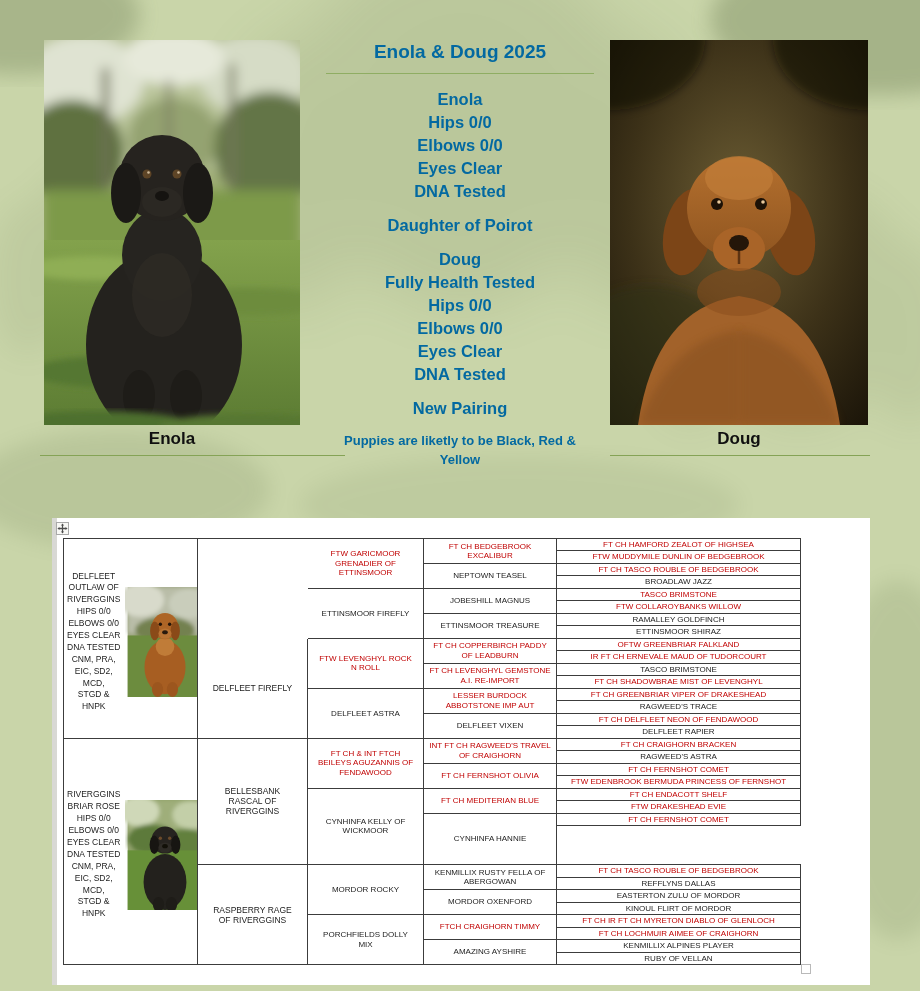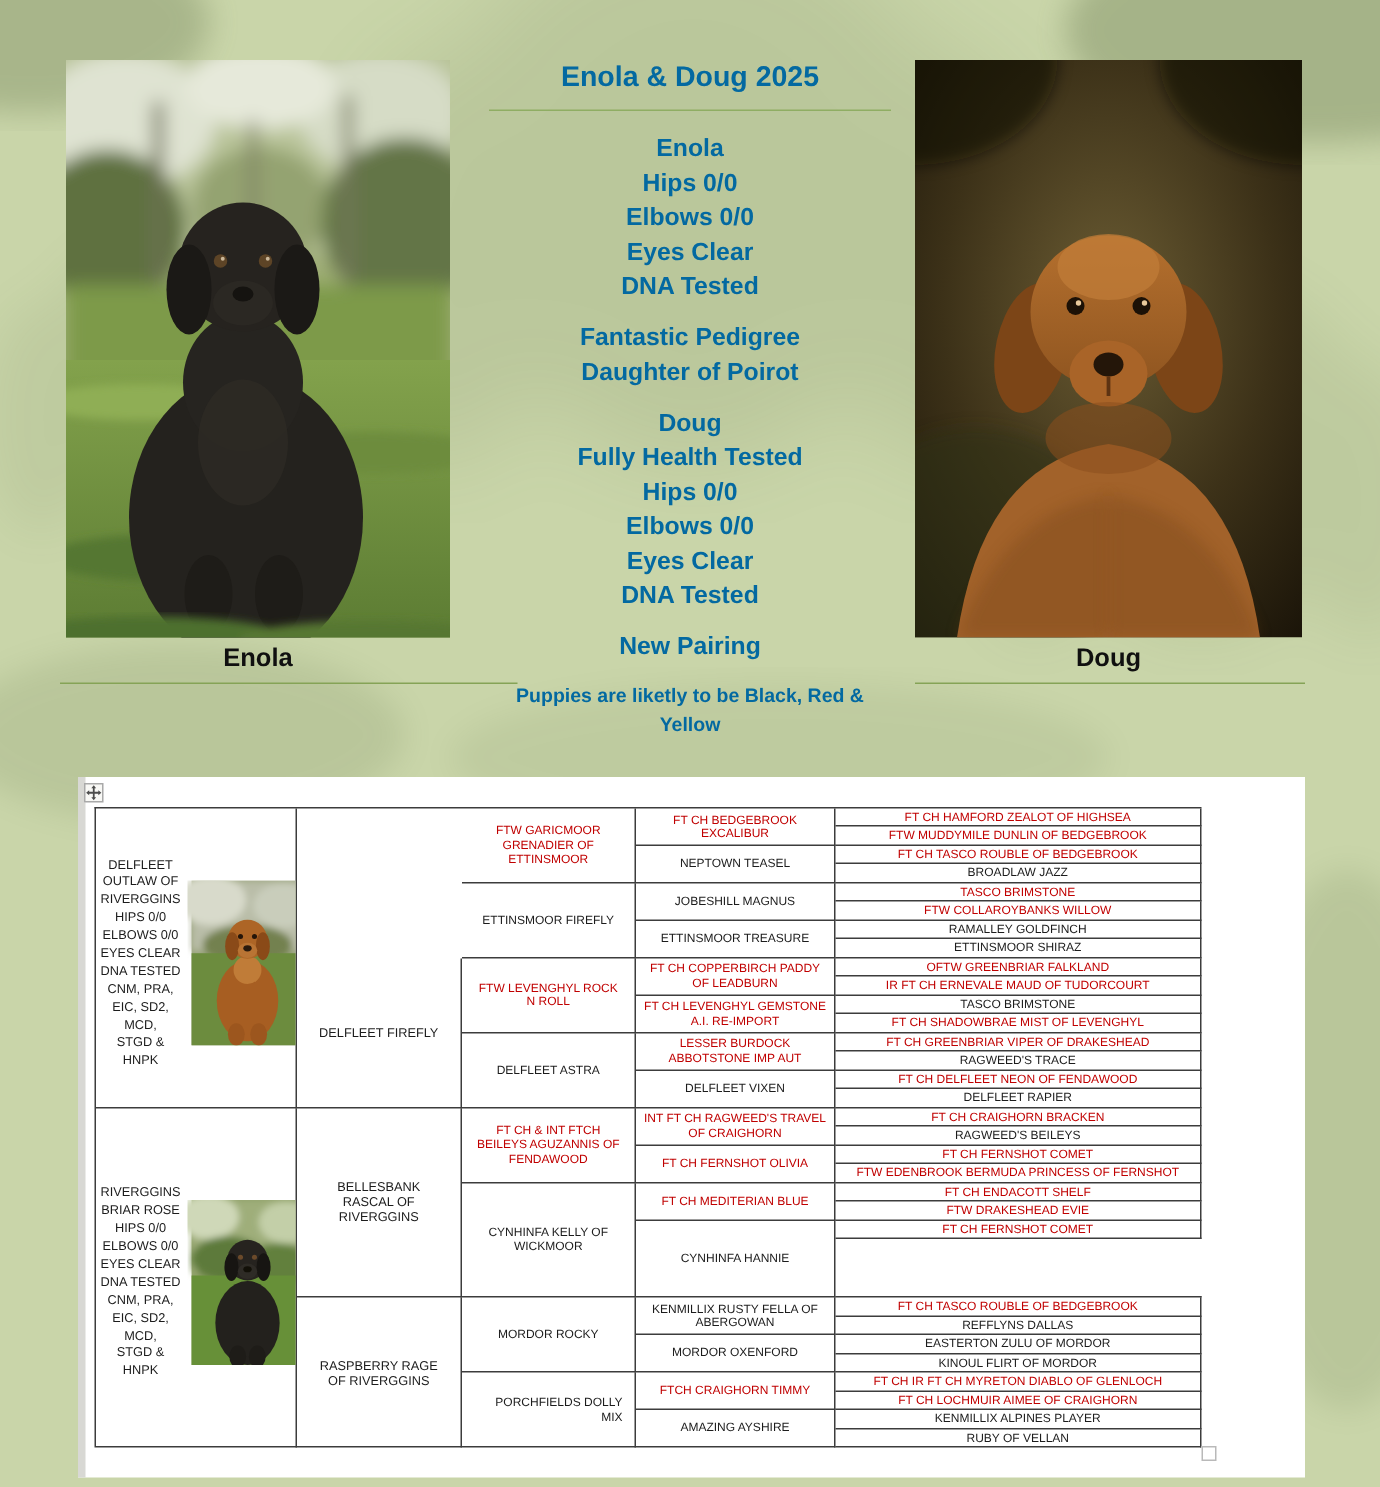--- a/index.html
+++ b/index.html
@@ -203,21 +203,20 @@
 <div class="center-col">
   <div class="pair-title">Enola &amp; Doug 2025</div>
   <div class="title-rule"></div>
   <div class="info-lines">
       <div class="info-line">Enola</div>
       <div class="info-line">Hips 0/0</div>
       <div class="info-line">Elbows 0/0</div>
       <div class="info-line">Eyes Clear</div>
       <div class="info-line">DNA Tested</div>
       <div class="info-line"></div>
-      <div class="info-line">Fantastic Pedigree</div>
       <div class="info-line">Daughter of Poirot</div>
       <div class="info-line"></div>
       <div class="info-line">Doug</div>
       <div class="info-line">Fully Health Tested</div>
       <div class="info-line">Hips 0/0</div>
       <div class="info-line">Elbows 0/0</div>
       <div class="info-line">Eyes Clear</div>
       <div class="info-line">DNA Tested</div>
       <div class="info-line"></div>
       <div class="info-line">New Pairing</div>
@@ -327,21 +326,21 @@
       </div>
       <div class="pcell col3 red" style="grid-area: 17 / 3 / span 4;">
         <span>FT CH &amp; INT FTCH BEILEYS AGUZANNIS OF FENDAWOOD</span>
       </div>
       <div class="pcell col3" style="grid-area: 21 / 3 / span 4;">
         <span>CYNHINFA KELLY OF WICKMOOR</span>
       </div>
       <div class="pcell col3" style="grid-area: 25 / 3 / span 4;">
         <span>MORDOR ROCKY</span>
       </div>
-      <div class="pcell col3" style="grid-area: 29 / 3 / span 4; text-align: right;">
+      <div class="pcell col3" style="grid-area: 29 / 3 / span 4;">
         <span>PORCHFIELDS DOLLY MIX</span>
       </div>
       <div class="pcell col4 red" style="grid-area: 1 / 4 / span 2;">
         <span>FT CH BEDGEBROOK EXCALIBUR</span>
       </div>
       <div class="pcell col4" style="grid-area: 3 / 4 / span 2;">
         <span>NEPTOWN TEASEL</span>
       </div>
       <div class="pcell col4" style="grid-area: 5 / 4 / span 2;">
         <span>JOBESHILL MAGNUS</span>
@@ -430,21 +429,21 @@
       <div class="pcell col5 red" style="grid-area: 15 / 5 / span 1;">
         <span>FT CH DELFLEET NEON OF FENDAWOOD</span>
       </div>
       <div class="pcell col5" style="grid-area: 16 / 5 / span 1;">
         <span>DELFLEET RAPIER</span>
       </div>
       <div class="pcell col5 red" style="grid-area: 17 / 5 / span 1;">
         <span>FT CH CRAIGHORN BRACKEN</span>
       </div>
       <div class="pcell col5" style="grid-area: 18 / 5 / span 1;">
-        <span>RAGWEED'S BEILEYS</span>
+        <span>RAGWEED'S ASTRA</span>
       </div>
       <div class="pcell col5 red" style="grid-area: 19 / 5 / span 1;">
         <span>FT CH FERNSHOT COMET</span>
       </div>
       <div class="pcell col5 red" style="grid-area: 20 / 5 / span 1;">
         <span>FTW EDENBROOK BERMUDA PRINCESS OF FERNSHOT</span>
       </div>
       <div class="pcell col5 red" style="grid-area: 21 / 5 / span 1;">
         <span>FT CH ENDACOTT SHELF</span>
       </div>

